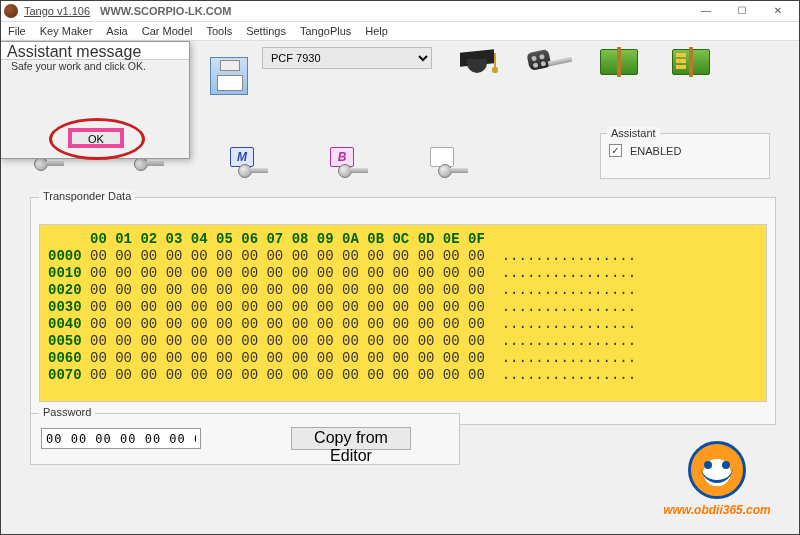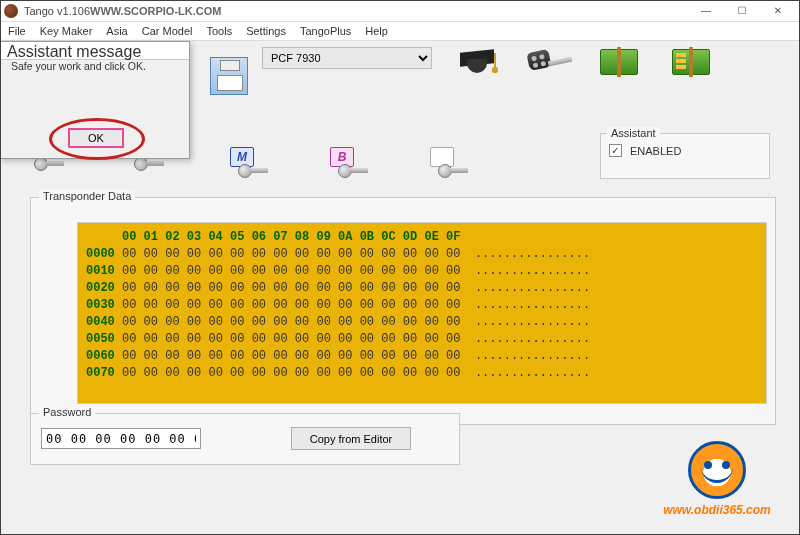--- a/index.html
+++ b/index.html
@@ -22,20 +22,22 @@
   }
   .titlebar .app-icon {
     width: 14px; height: 14px;
     border-radius: 50%;
     background: radial-gradient(circle at 35% 35%, #a0522d, #5b2b10);
     margin-right: 6px;
   }
   .titlebar .title {
     color: #444;
     flex: 0 0 auto;
+    margin-right: 10px;
+    text-decoration: underline;
   }
   .titlebar .url {
     color: #666;
     flex: 1 1 auto;
     font-weight: bold;
   }
   .titlebar .win-controls {
     display: flex;
     gap: 0;
   }
@@ -154,30 +156,29 @@
     position: absolute;
     top: -8px; left: 8px;
     background: #f7f7f7;
     padding: 0 4px;
     font-size: 11px;
     color: #333;
   }
   .hex-area {
     position: absolute;
     left: 8px; right: 8px; top: 12px; bottom: 8px;
-    background: #eab308;
+    background: #fde047;
     border: 1px solid #ccc;
     padding: 6px 8px;
     font-family: Consolas, "Courier New", monospace;
-    font-size: 12px;
+    font-size: 14px;
     line-height: 17px;
     color: #006400;
     white-space: pre;
     overflow: hidden;
-    margin-left: 38px;
   }
 
   
   .pw-group {
     position: absolute;
     left: 30px;
     top: 372px;
     width: 430px;
     height: 52px;
     border: 1px solid #c9c9c9;
@@ -201,21 +202,21 @@
     background: #fff;
     padding: 0 4px;
     letter-spacing: 1px;
   }
   .pw-group button {
     position: absolute;
     left: 260px; top: 13px;
     width: 120px; height: 23px;
     background: #e9e9e9;
     border: 1px solid #adadad;
-    font-size: 11px;
+    font-size: 16px;
     cursor: pointer;
   }
 
   
   .dialog {
     position: absolute;
     left: 0; top: 41px;
     width: 190px; height: 118px;
     background: #f0f0f0;
     border: 1px solid #999;
@@ -233,21 +234,21 @@
   .dialog .dlg-body {
     padding: 0 10px 0 10px;
     font-size: 10.5px;
     color: #333;
   }
   .dialog .dlg-btn {
     position: absolute;
     left: 67px; bottom: 10px;
     width: 56px; height: 20px;
     background: #e9e9e9;
-    border: 2px solid #ec4899;
+    border: 4px solid #ec4899;
     font-size: 11px;
     cursor: pointer;
   }
   .red-ellipse {
     position: absolute;
     left: 48px; bottom: -2px;
     width: 96px; height: 42px;
     border: 3px solid #c72020;
     border-radius: 50%;
     pointer-events: none;

